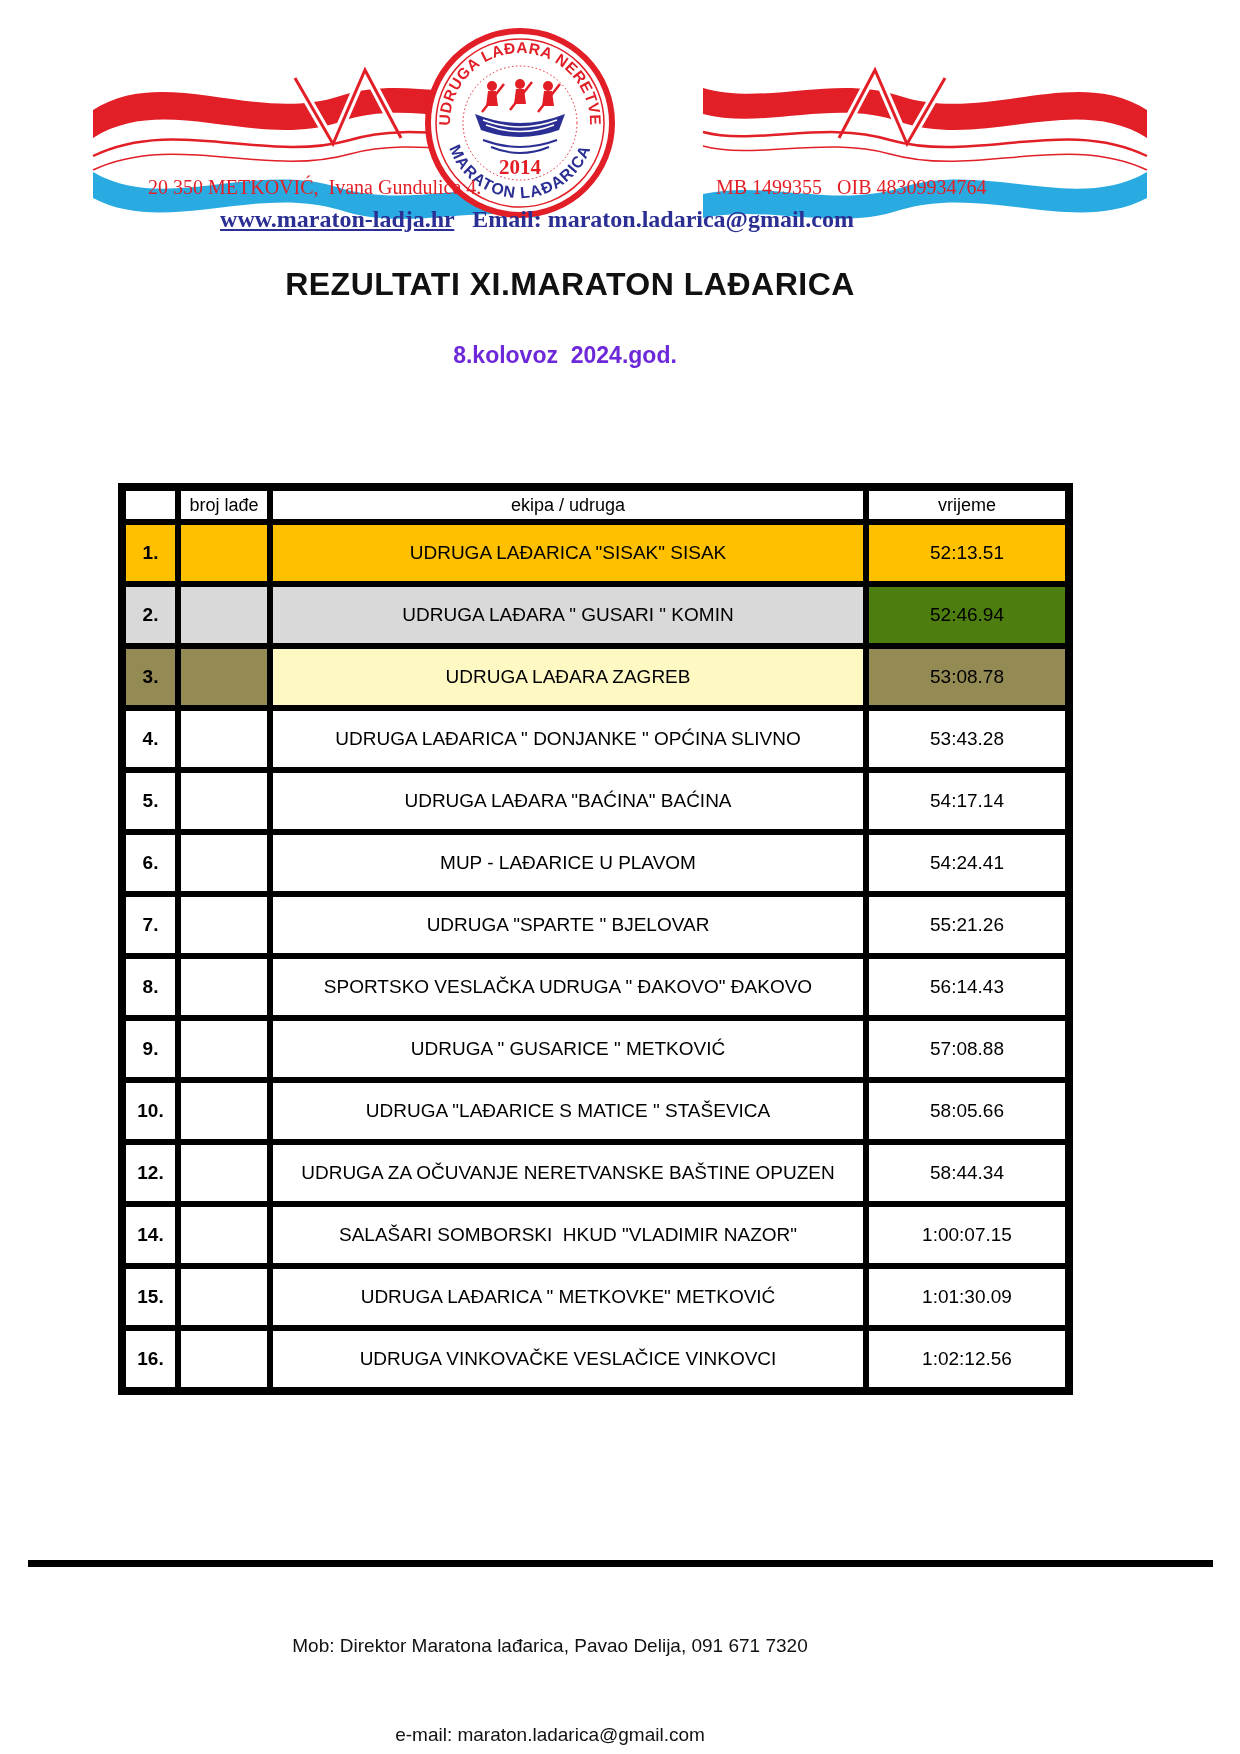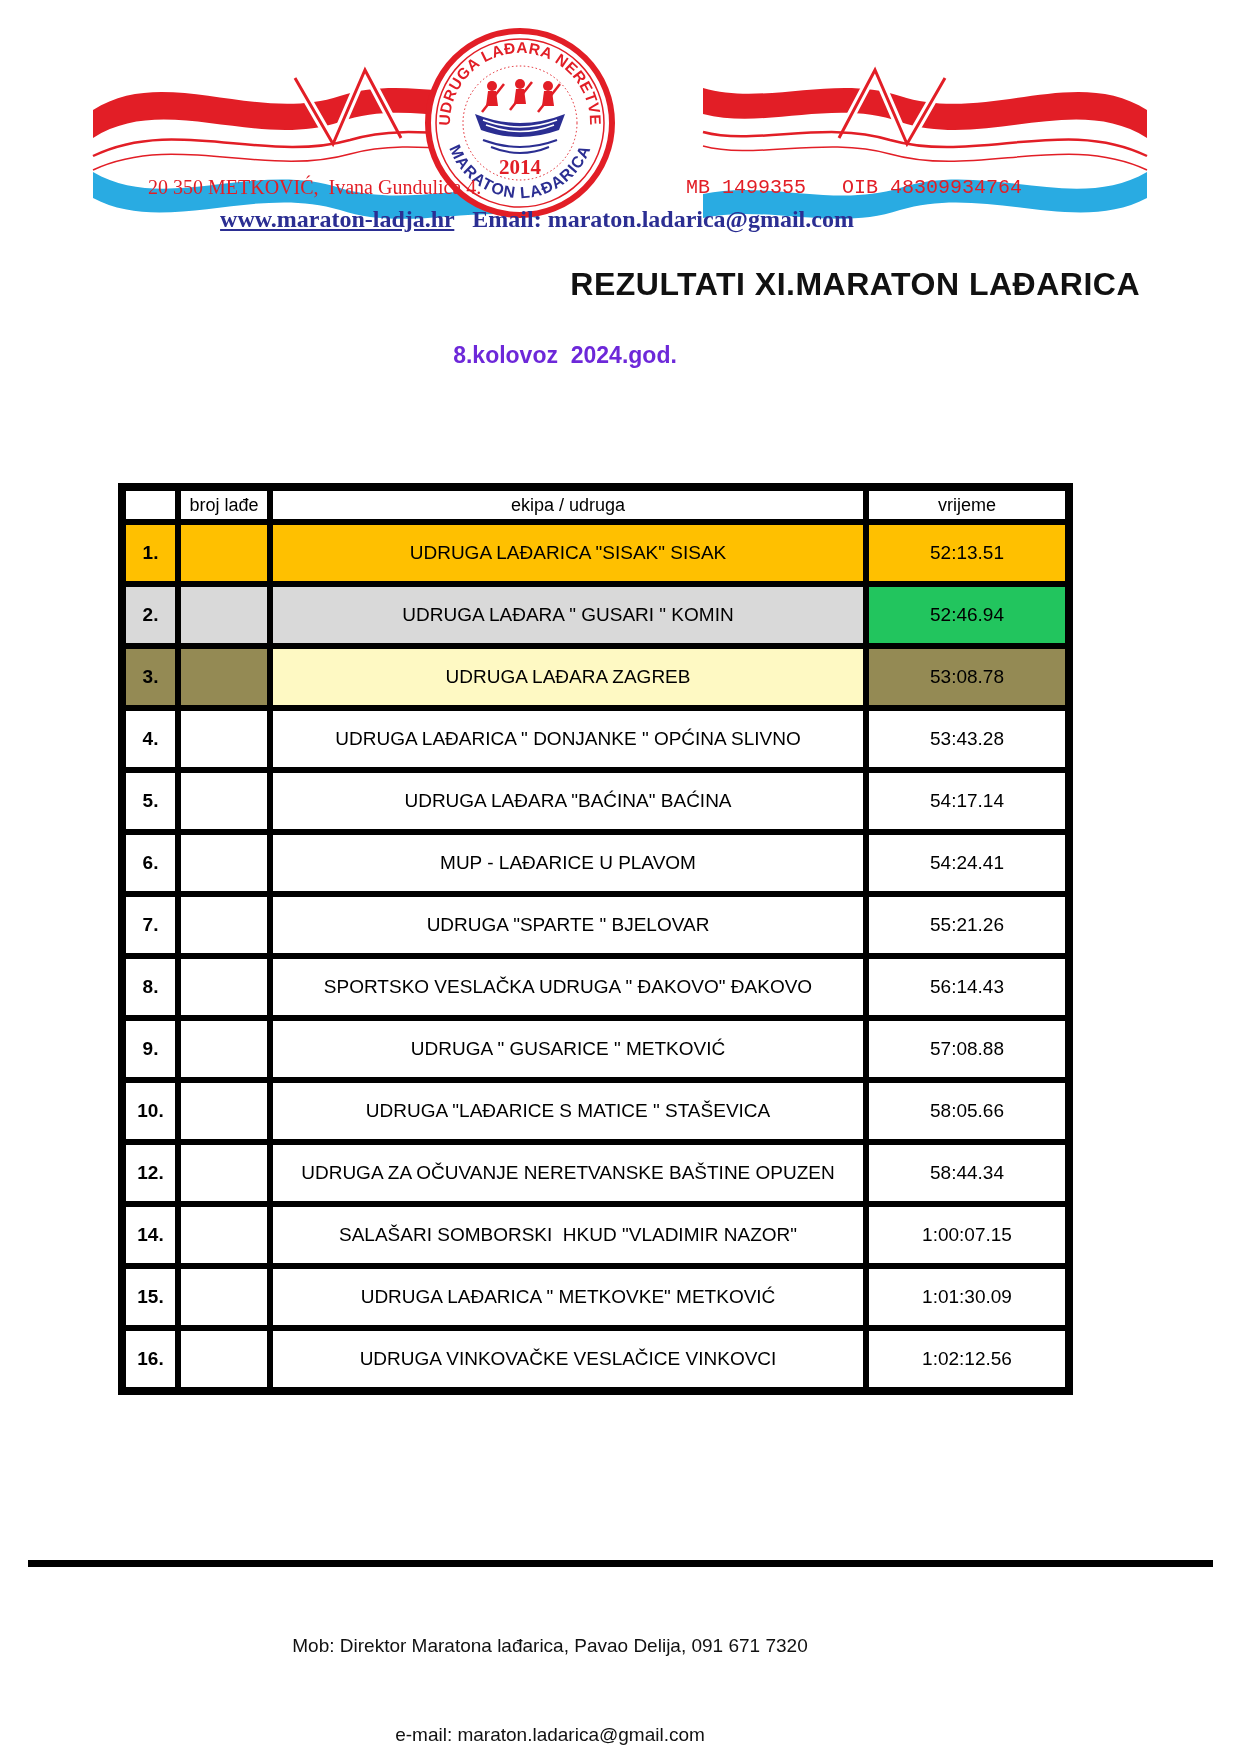--- a/index.html
+++ b/index.html
@@ -9,30 +9,30 @@
   }
   
   .header{position:relative;height:430px;}
   .ribbons{position:absolute;left:85px;top:52px;width:1070px;height:170px;z-index:0;}
   .emblem{position:absolute;left:425px;top:28px;width:190px;height:190px;z-index:2;}
   .addr{
     position:absolute;top:176px;z-index:3;color:#e21e26;
     font-family:"Liberation Serif",serif;font-size:20px;white-space:pre;
   }
   .addr-left{left:148px;}
-  .addr-right{left:686px;font-family:Liberation Mono, monospace;}
+  .addr-right{left:716px;}
   .webline{
     position:absolute;top:206px;left:0;width:1040px;text-align:center;z-index:3;
     font-family:"Liberation Serif",serif;font-weight:bold;font-size:24px;color:#2b2e92;
     white-space:pre;
     padding-left:17px;
   }
   .weblink{text-decoration:underline;cursor:pointer;}
   .doc-title{
-    position:absolute;top:266px;left:0;width:1140px;text-align:right;
+    position:absolute;top:266px;left:0;width:1140px;text-align:center;
     font-size:32px;font-weight:bold;letter-spacing:.5px;color:#111;white-space:pre;
   }
   .doc-subtitle{
     position:absolute;top:342px;left:0;width:1130px;text-align:center;
     font-size:23px;font-weight:bold;color:#6d28d9;white-space:pre;
   }
   
   table.results{
     border-collapse:collapse;table-layout:fixed;
     margin:53px 0 8px 118px;width:955px;border:8px solid #000;background:#fff;padding-left:25px;
@@ -154,21 +154,21 @@
       <tr>
         <td class="rank" style="background: rgb(255, 192, 0);">1.</td>
         <td class="boat" style="background: rgb(255, 192, 0);"></td>
         <td class="team" style="background: rgb(255, 192, 0);">UDRUGA LAĐARICA "SISAK" SISAK</td>
         <td class="time" style="background: rgb(255, 192, 0);">52:13.51</td>
       </tr>
       <tr>
         <td class="rank" style="background: rgb(217, 217, 217);">2.</td>
         <td class="boat" style="background: rgb(217, 217, 217);"></td>
         <td class="team" style="background: rgb(217, 217, 217);">UDRUGA LAĐARA " GUSARI " KOMIN</td>
-        <td class="time" style="background: #22c55e;">52:46.94</td>
+        <td class="time" style="background: #4d7c0f;">52:46.94</td>
       </tr>
       <tr>
         <td class="rank" style="background: rgb(148, 138, 84);">3.</td>
         <td class="boat" style="background: rgb(148, 138, 84);"></td>
         <td class="team" style="background: #fef9c3;">UDRUGA LAĐARA ZAGREB</td>
         <td class="time" style="background: rgb(148, 138, 84);">53:08.78</td>
       </tr>
       <tr>
         <td class="rank">4.</td>
         <td class="boat"></td>

